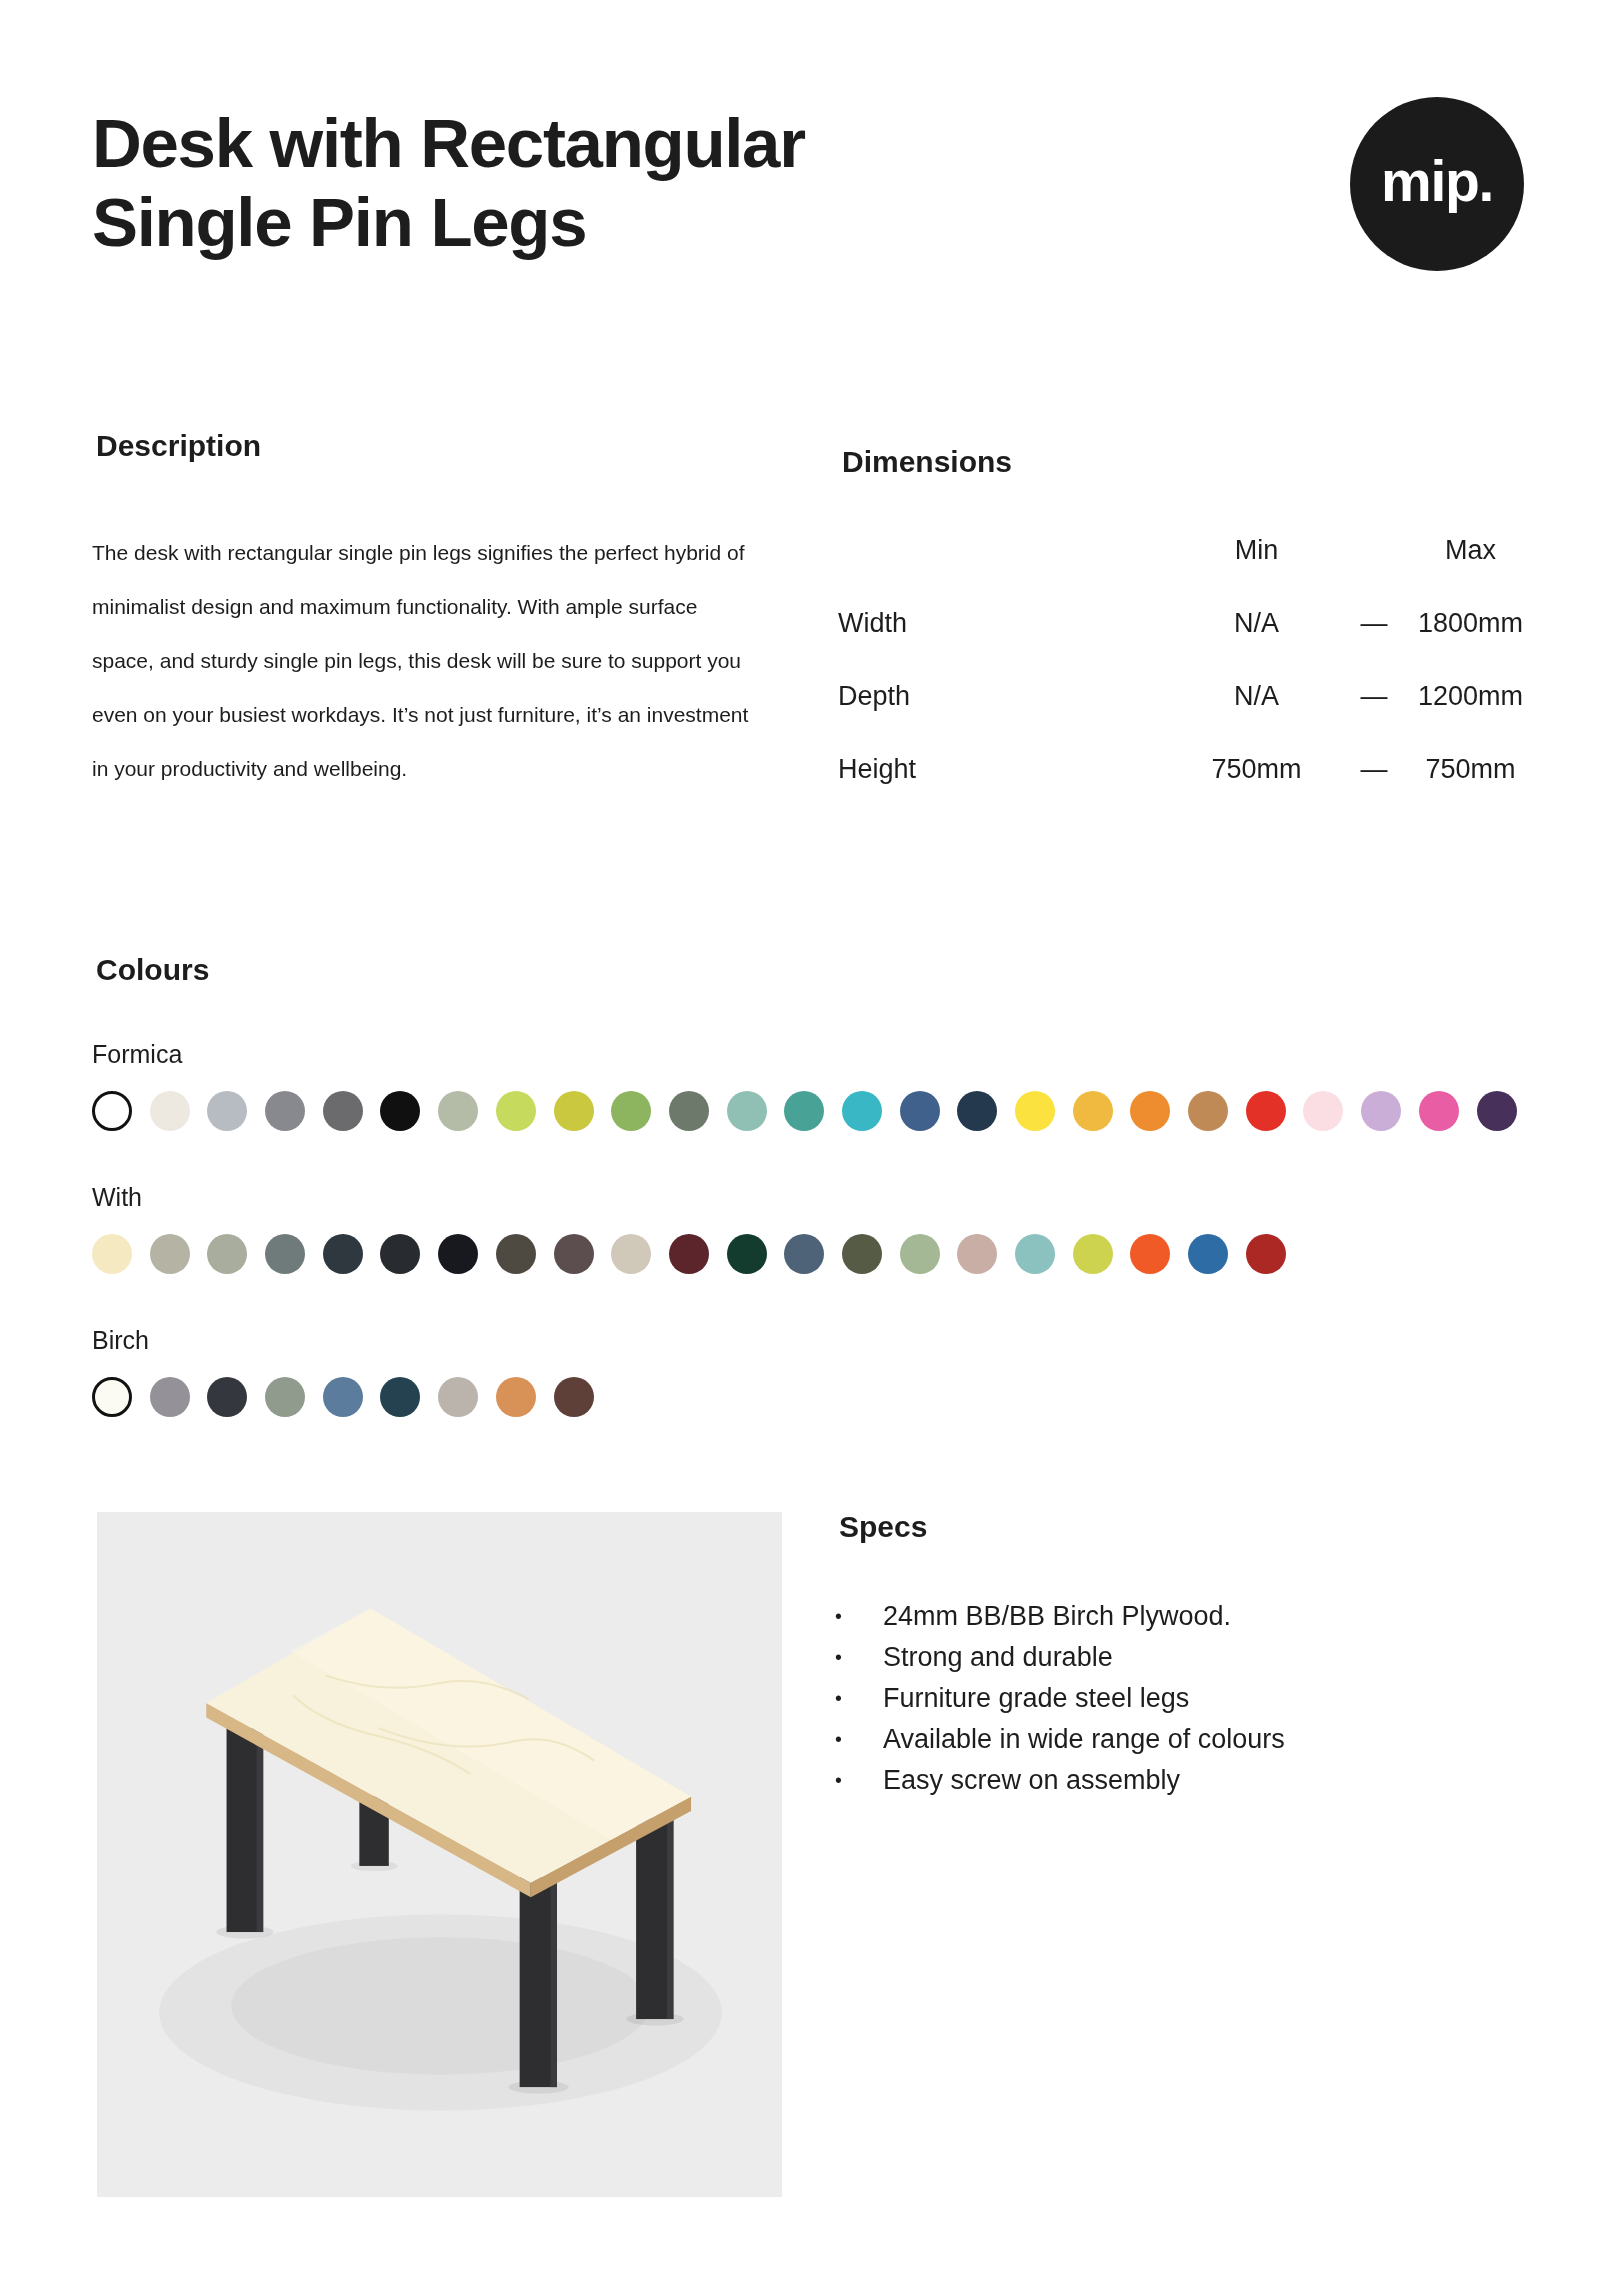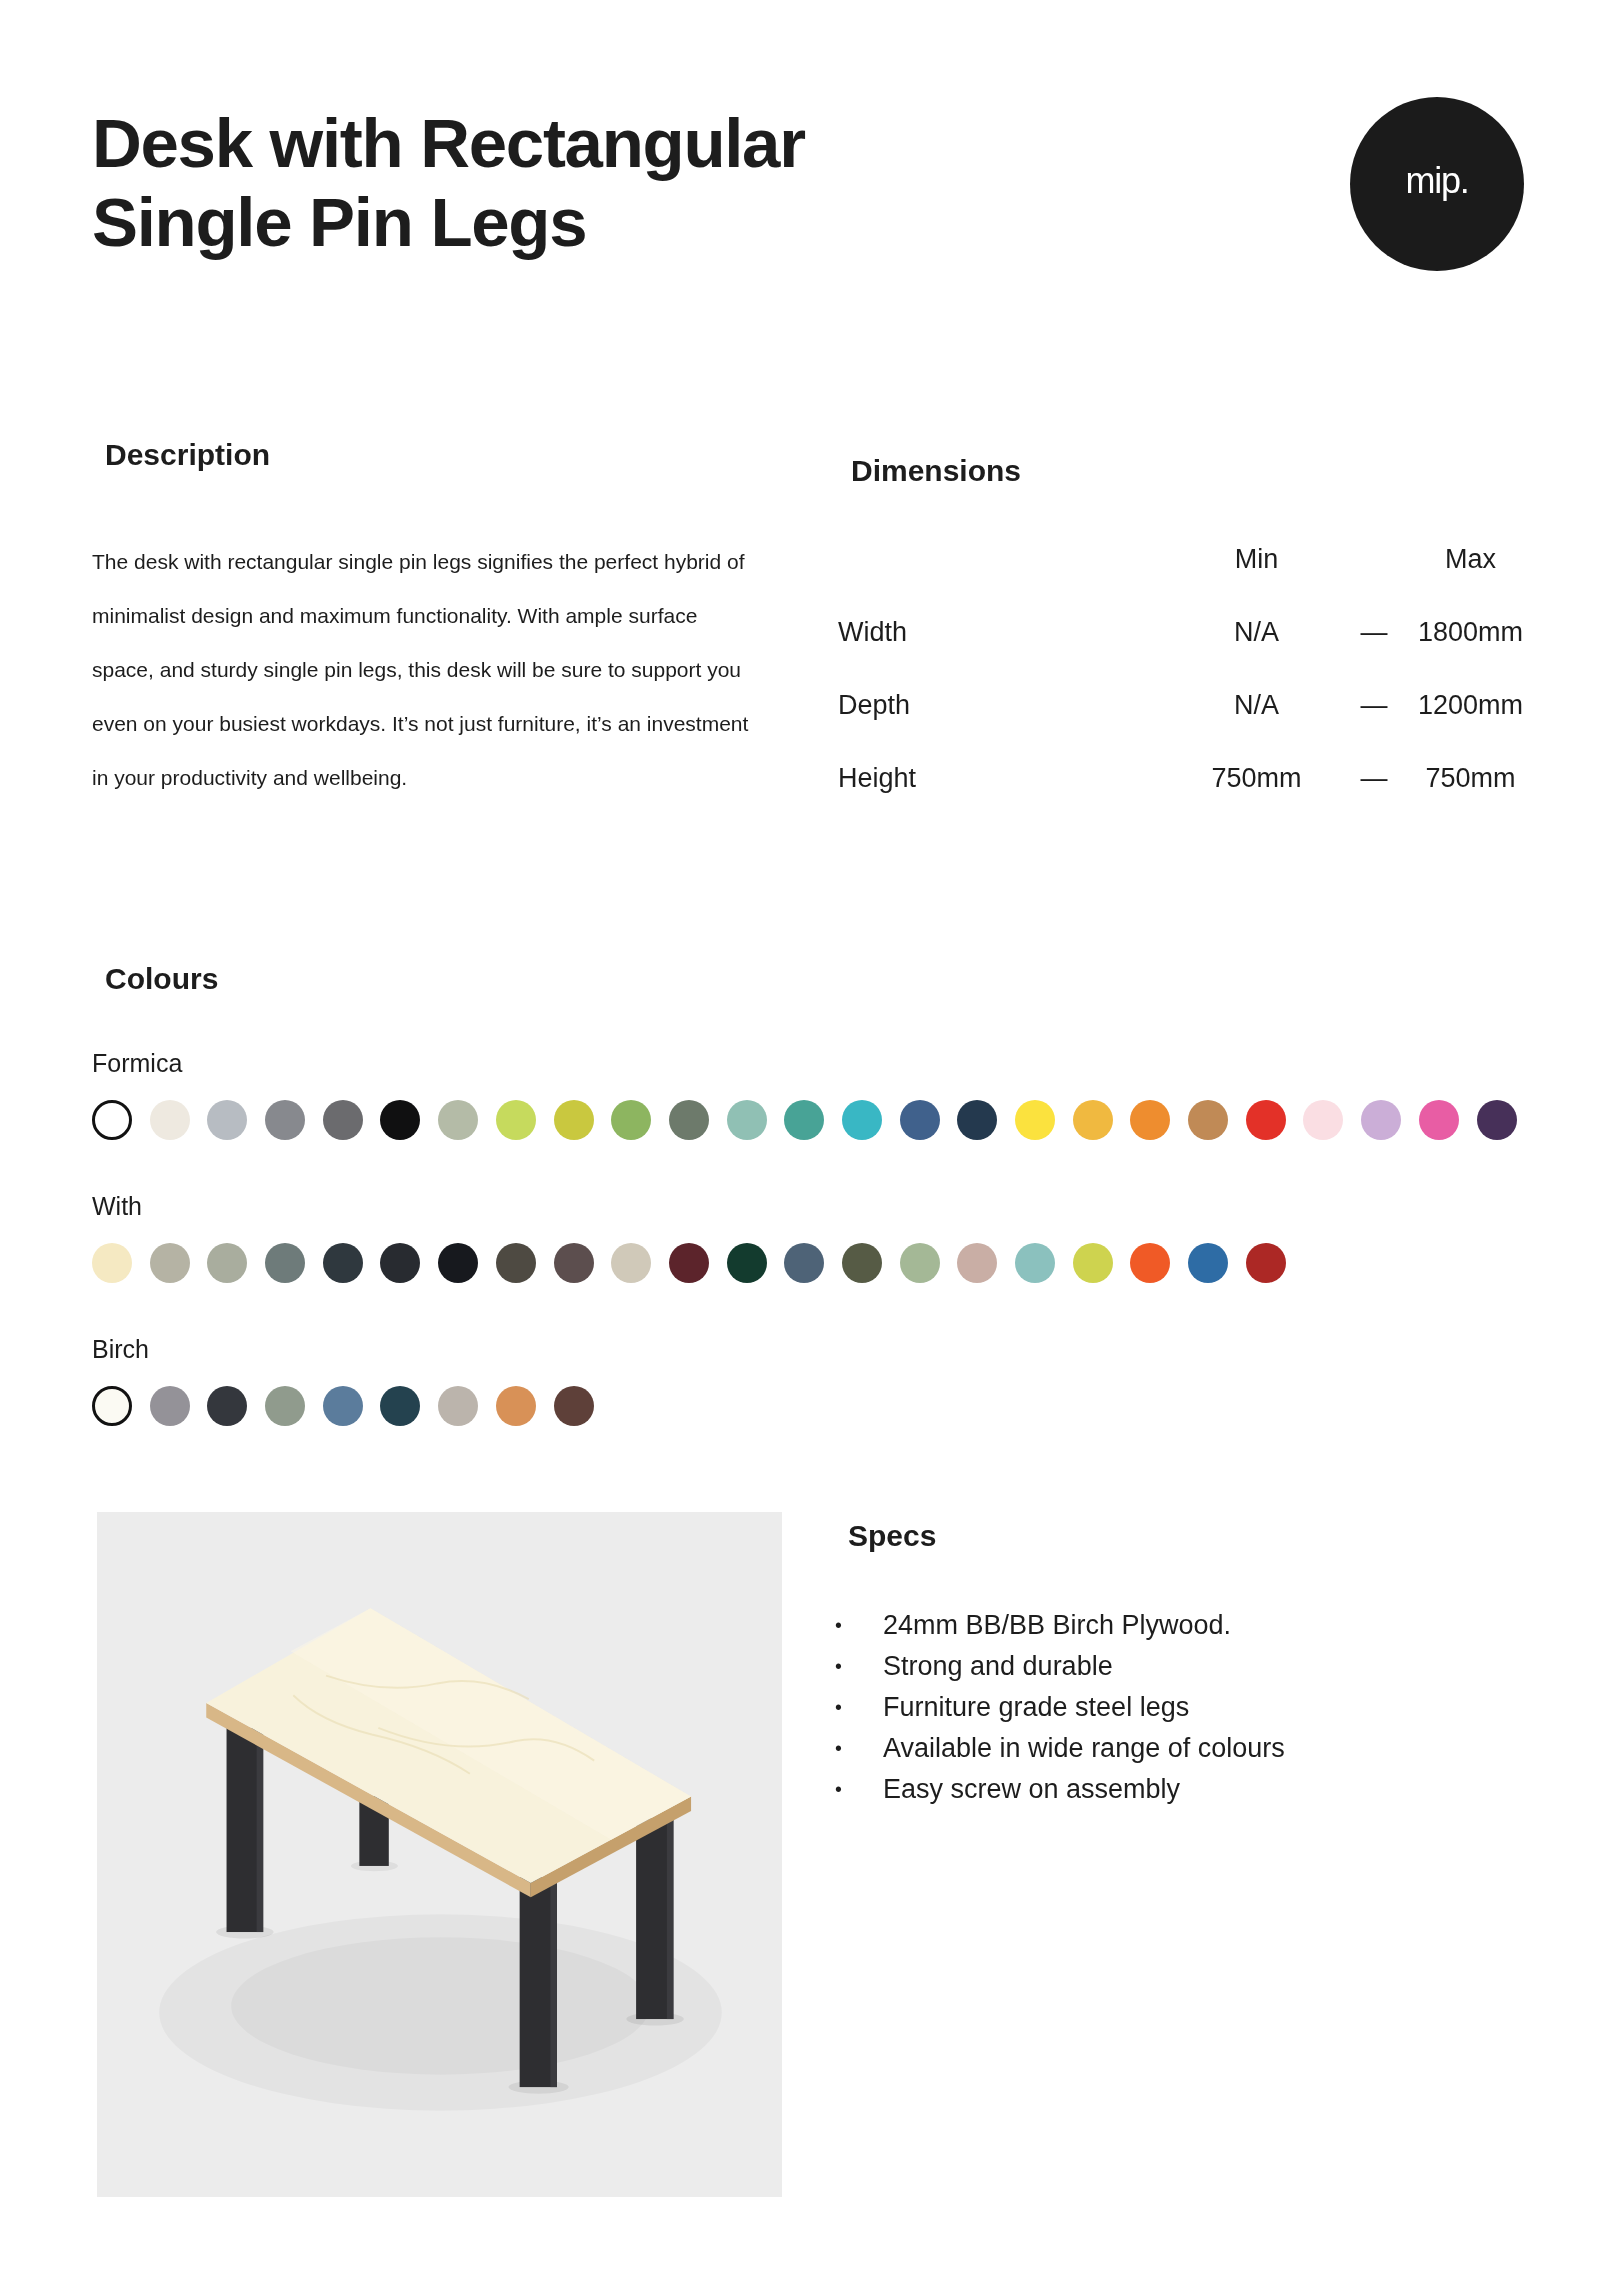--- a/index.html
+++ b/index.html
@@ -18,27 +18,27 @@
     font-size:69px; font-weight:700; line-height:1.14;
     letter-spacing:-1.3px; margin:0;
   }
   .logo {
     position:absolute; left:1350px; top:97px;
     width:174px; height:174px; border-radius:50%;
     background:#1b1b1b;
     display:flex; align-items:center; justify-content:center;
   }
   .logo-text {
-    color:#ffffff; font-size:36px; font-weight:400; letter-spacing:-1.3px;
+    color:#ffffff; font-size:57px; font-weight:700; letter-spacing:-1.3px;
     transform:translateY(-2.6px);
     text-align:right;
   }
 
   h2.sec {
-    font-size:30px; font-weight:700; margin:13px; line-height:36px;
+    font-size:30px; font-weight:700; margin:4px; line-height:36px;
   }
 
   
   .description { position:absolute; left:92px; top:424px; width:667px; }
   .description p {
     margin:62px 0 0 0; font-size:21px; line-height:54px;
   }
 
   
   .dimensions { position:absolute; left:838px; top:440px; width:703px; }

